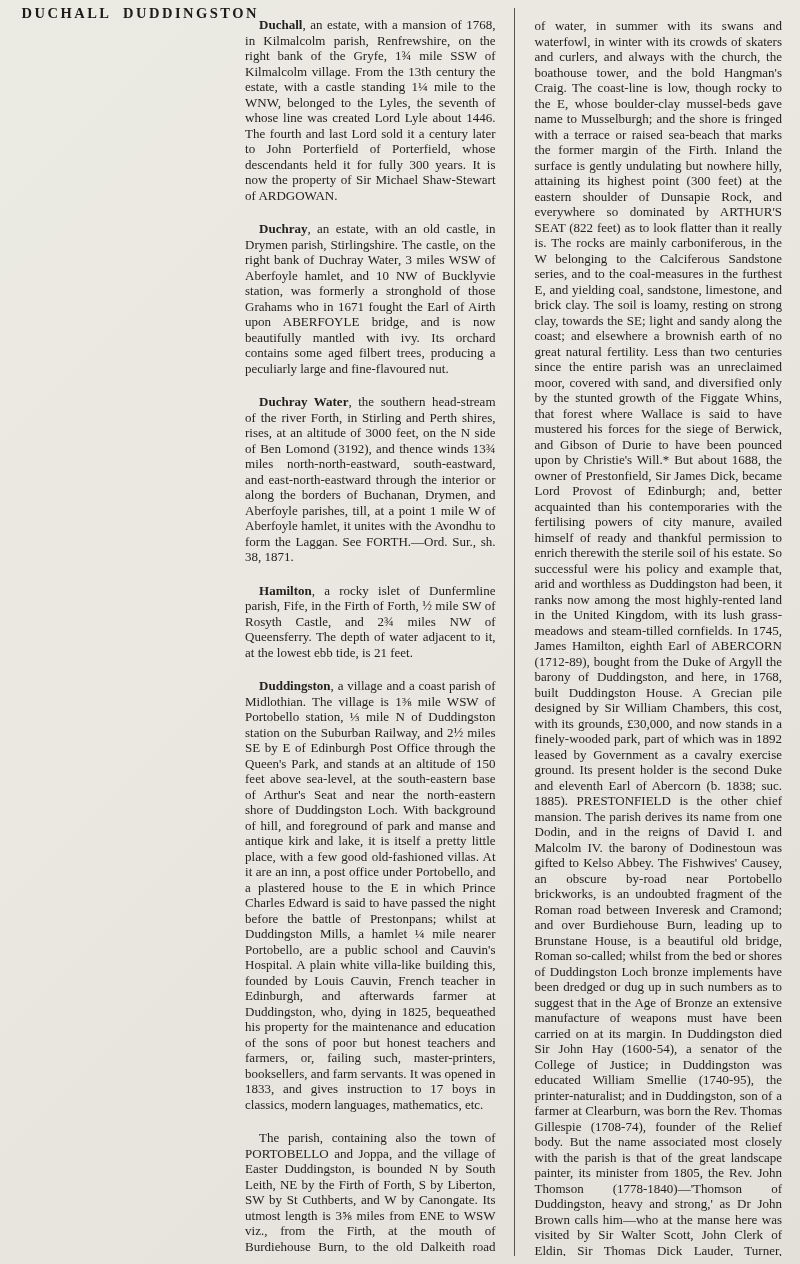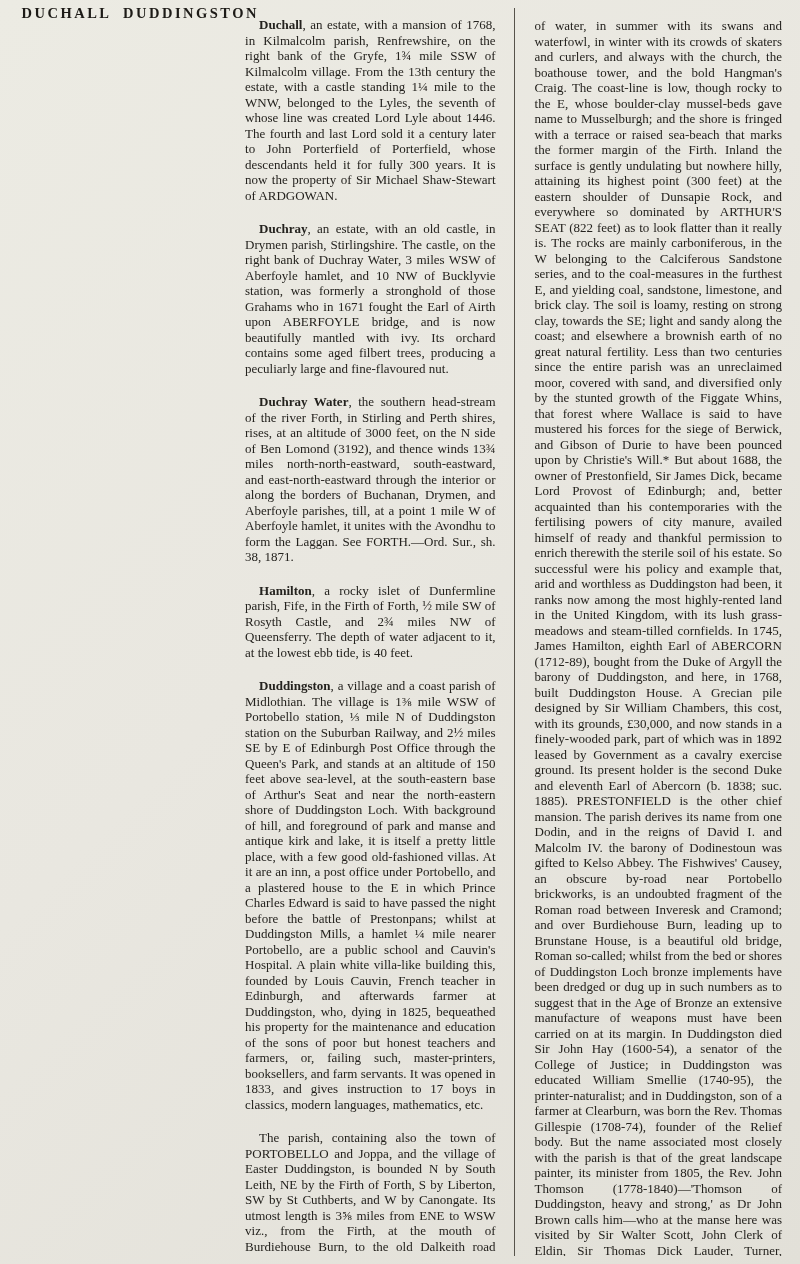--- a/index.html
+++ b/index.html
@@ -51,21 +51,21 @@
     <div class="head">DUCHALL</div>
     <div class="head">DUDDINGSTON</div>
   </header>
 
   <div class="columns">
 
     <section class="col col-left">
       <p class="entry"><b class="term">Duchall</b><span>, an estate, with a mansion of 1768, in Kilmalcolm parish, Renfrewshire, on the right bank of the Gryfe, 1¾ mile SSW of Kilmalcolm village. From the 13th century the estate, with a castle standing 1¼ mile to the WNW, belonged to the Lyles, the seventh of whose line was created Lord Lyle about 1446. The fourth and last Lord sold it a century later to John Porterfield of Porterfield, whose descendants held it for fully 300 years. It is now the property of Sir Michael Shaw-Stewart of ARDGOWAN.</span></p>
       <p class="entry"><b class="term">Duchray</b><span>, an estate, with an old castle, in Drymen parish, Stirlingshire. The castle, on the right bank of Duchray Water, 3 miles WSW of Aberfoyle hamlet, and 10 NW of Bucklyvie station, was formerly a stronghold of those Grahams who in 1671 fought the Earl of Airth upon ABERFOYLE bridge, and is now beautifully mantled with ivy. Its orchard contains some aged filbert trees, producing a peculiarly large and fine-flavoured nut.</span></p>
       <p class="entry"><b class="term">Duchray Water</b><span>, the southern head-stream of the river Forth, in Stirling and Perth shires, rises, at an altitude of 3000 feet, on the N side of Ben Lomond (3192), and thence winds 13¾ miles north-north-eastward, south-eastward, and east-north-eastward through the interior or along the borders of Buchanan, Drymen, and Aberfoyle parishes, till, at a point 1 mile W of Aberfoyle hamlet, it unites with the Avondhu to form the Laggan. See FORTH.—Ord. Sur., sh. 38, 1871.</span></p>
-      <p class="entry"><b class="term">Hamilton</b><span>, a rocky islet of Dunfermline parish, Fife, in the Firth of Forth, ½ mile SW of Rosyth Castle, and 2¾ miles NW of Queensferry. The depth of water adjacent to it, at the lowest ebb tide, is 40 feet.</span></p>
+      <p class="entry"><b class="term">Hamilton</b><span>, a rocky islet of Dunfermline parish, Fife, in the Firth of Forth, ½ mile SW of Rosyth Castle, and 2¾ miles NW of Queensferry. The depth of water adjacent to it, at the lowest ebb tide, is 21 feet.</span></p>
       <p class="entry"><b class="term">Duddingston</b><span>, a village and a coast parish of Midlothian. The village is 1⅜ mile WSW of Portobello station, ⅓ mile N of Duddingston station on the Suburban Railway, and 2½ miles SE by E of Edinburgh Post Office through the Queen's Park, and stands at an altitude of 150 feet above sea-level, at the south-eastern base of Arthur's Seat and near the north-eastern shore of Duddingston Loch. With background of hill, and foreground of park and manse and antique kirk and lake, it is itself a pretty little place, with a few good old-fashioned villas. At it are an inn, a post office under Portobello, and a plastered house to the E in which Prince Charles Edward is said to have passed the night before the battle of Prestonpans; whilst at Duddingston Mills, a hamlet ¼ mile nearer Portobello, are a public school and Cauvin's Hospital. A plain white villa-like building this, founded by Louis Cauvin, French teacher in Edinburgh, and afterwards farmer at Duddingston, who, dying in 1825, bequeathed his property for the maintenance and education of the sons of poor but honest teachers and farmers, or, failing such, master-printers, booksellers, and farm servants. It was opened in 1833, and gives instruction to 17 boys in classics, modern languages, mathematics, etc.</span></p>
       <p class="entry">The parish, containing also the town of PORTOBELLO and Joppa, and the village of Easter Duddingston, is bounded N by South Leith, NE by the Firth of Forth, S by Liberton, SW by St Cuthberts, and W by Canongate. Its utmost length is 3⅝ miles from ENE to WSW viz., from the Firth, at the mouth of Burdiehouse Burn, to the old Dalkeith road above Echo Bank; its utmost width is 1¼ mile; and its area is 1899½ acres, of which 143 are foreshore and 25¼ water. BURDIEHOUSE or Brunstane Burn winds 2 miles east-north-eastward to the Firth along the Liberton border, which westwards, near Peffermill, is traced for ½ mile by the straightened Burn of BRAID; and the Burn of Braid, or Figgate, or Jordan (its aliases are many), thereafter flows 2¼ miles north-eastward to the Firth at the NW end of Portobello, through Duddingston Park and the wooded dell of Duddingston Mills. Reed-fringed Duddingston Loch, 580 yards long, and from 70 to 267 yards wide, was cleared of its weeds, and thereby greatly improved, in the summer of 1881. It is truly a beautiful little sheet</p>
       <div class="pageno">380</div>
     </section>
 
     <div class="rule"></div>
 
     <section class="col col-right">
       <p class="cont">of water, in summer with its swans and waterfowl, in winter with its crowds of skaters and curlers, and always with the church, the boathouse tower, and the bold Hangman's Craig. The coast-line is low, though rocky to the E, whose boulder-clay mussel-beds gave name to Musselburgh; and the shore is fringed with a terrace or raised sea-beach that marks the former margin of the Firth. Inland the surface is gently undulating but nowhere hilly, attaining its highest point (300 feet) at the eastern shoulder of Dunsapie Rock, and everywhere so dominated by ARTHUR'S SEAT (822 feet) as to look flatter than it really is. The rocks are mainly carboniferous, in the W belonging to the Calciferous Sandstone series, and to the coal-measures in the furthest E, and yielding coal, sandstone, limestone, and brick clay. The soil is loamy, resting on strong clay, towards the SE; light and sandy along the coast; and elsewhere a brownish earth of no great natural fertility. Less than two centuries since the entire parish was an unreclaimed moor, covered with sand, and diversified only by the stunted growth of the Figgate Whins, that forest where Wallace is said to have mustered his forces for the siege of Berwick, and Gibson of Durie to have been pounced upon by Christie's Will.* But about 1688, the owner of Prestonfield, Sir James Dick, became Lord Provost of Edinburgh; and, better acquainted than his contemporaries with the fertilising powers of city manure, availed himself of ready and thankful permission to enrich therewith the sterile soil of his estate. So successful were his policy and example that, arid and worthless as Duddingston had been, it ranks now among the most highly-rented land in the United Kingdom, with its lush grass-meadows and steam-tilled cornfields. In 1745, James Hamilton, eighth Earl of ABERCORN (1712-89), bought from the Duke of Argyll the barony of Duddingston, and here, in 1768, built Duddingston House. A Grecian pile designed by Sir William Chambers, this cost, with its grounds, £30,000, and now stands in a finely-wooded park, part of which was in 1892 leased by Government as a cavalry exercise ground. Its present holder is the second Duke and eleventh Earl of Abercorn (b. 1838; suc. 1885). PRESTONFIELD is the other chief mansion. The parish derives its name from one Dodin, and in the reigns of David I. and Malcolm IV. the barony of Dodinestoun was gifted to Kelso Abbey. The Fishwives' Causey, an obscure by-road near Portobello brickworks, is an undoubted fragment of the Roman road between Inveresk and Cramond; and over Burdiehouse Burn, leading up to Brunstane House, is a beautiful old bridge, Roman so-called; whilst from the bed or shores of Duddingston Loch bronze implements have been dredged or dug up in such numbers as to suggest that in the Age of Bronze an extensive manufacture of weapons must have been carried on at its margin. In Duddingston died Sir John Hay (1600-54), a senator of the College of Justice; in Duddingston was educated William Smellie (1740-95), the printer-naturalist; and in Duddingston, son of a farmer at Clearburn, was born the Rev. Thomas Gillespie (1708-74), founder of the Relief body. But the name associated most closely with the parish is that of the great landscape painter, its minister from 1805, the Rev. John Thomson (1778-1840)—'Thomson of Duddingston, heavy and strong,' as Dr John Brown calls him—who at the manse here was visited by Sir Walter Scott, John Clerk of Eldin, Sir Thomas Dick Lauder, Turner, Wilkie, etc. In the presbytery of Edinburgh and synod of Lothian and Tweeddale, this parish is divided ecclesiastically into Portobello and Duddingston, the latter a living worth £260. The church, with chancel, nave, N transept, low square tower, 350 sittings, and organ, dates from the Norman era of church architecture, and under William the Lyon (1166-1214) was acquired by the monks of Kelso Abbey. It has been grievously knocked about and added to at various periods, a window of the transept bearing date 1621, but it still retains a</p>
       <div class="footnote">* Falsely, since the seizure took place near his own seat in Fife (Hill Burton, Hist. Scot., vi. 17, ed. 1876). See DURIE.</div>

